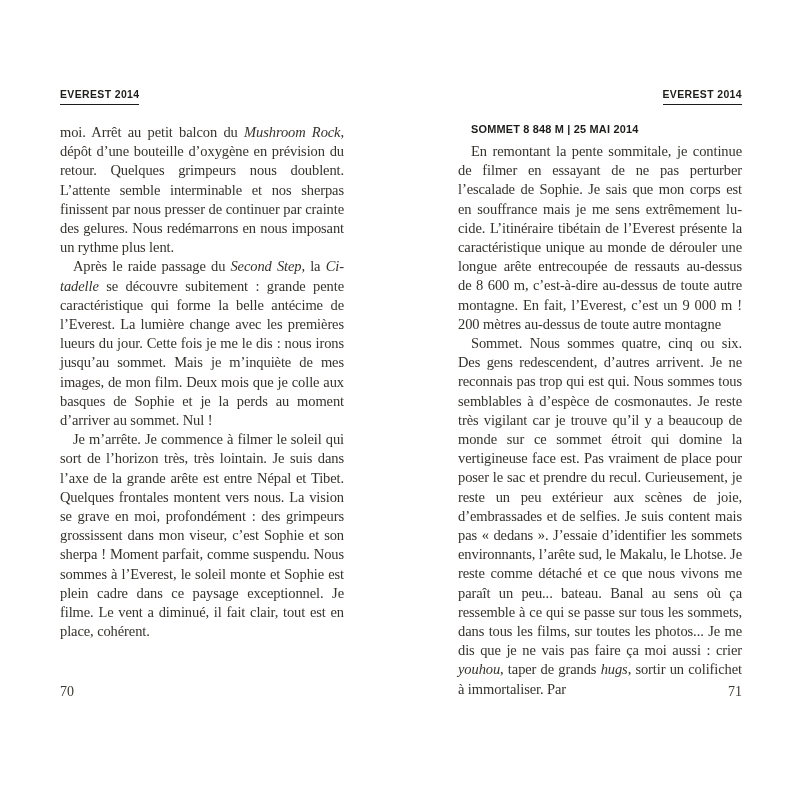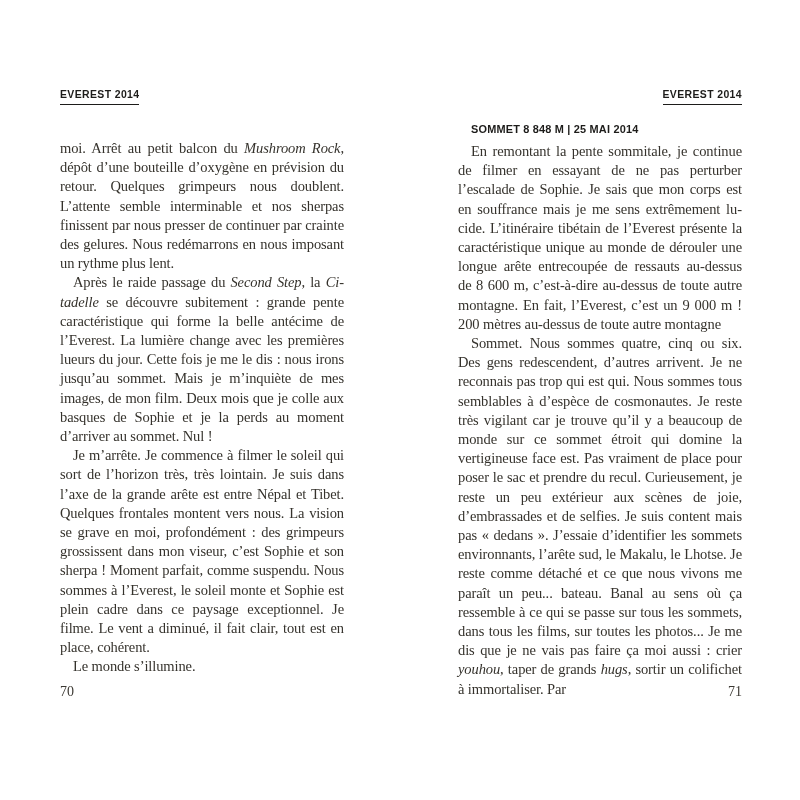--- a/index.html
+++ b/index.html
@@ -41,21 +41,21 @@
     font-weight: 700;
     font-size: 11.5px; line-height: 13px;
     letter-spacing: 0.2px;
     color: var(--ink-heading, #1d1c1a);
     margin: 18px 0 6px 13px;
     transform: scaleX(0.95);
     transform-origin: left center;
   }
 
   .body {
-    margin-top: 34px;
+    margin-top: 18px;
     font-size: 14.5px;
     line-height: 19.2px;
     letter-spacing: -0.1px;
     color: var(--ink-body, #35322c);
     text-align: justify;
   }
   .page.right .body { margin-top: 0; }
   .body p { margin: 0; }
   .body p.indent { text-indent: 13px; }
   .body em { font-style: italic; }
@@ -76,21 +76,20 @@
 
   <section class="page left">
     <header>
       <div class="rh-text">EVEREST 2014</div>
       <div class="rh-rule"></div>
     </header>
     <div class="body">
         <p class=""><span>moi. Arrêt au petit balcon du </span><em>Mushroom Rock</em><span>, dépôt d’une bouteille d’oxygène en prévision du retour. Quelques grimpeurs nous doublent. L’attente semble interminable et nos sherpas finissent par nous presser de continuer par crainte des gelures. Nous redémarrons en nous imposant un rythme plus lent.</span></p>
         <p class="indent"><span>Après le raide passage du </span><em>Second Step</em><span>, la </span><em>Ci­tadelle</em><span> se découvre subitement&nbsp;: grande pente caractéristique qui forme la belle antécime de l’Everest. La lumière change avec les premières lueurs du jour. Cette fois je me le dis&nbsp;: nous irons jusqu’au sommet. Mais je m’inquiète de mes images, de mon film. Deux mois que je colle aux basques de Sophie et je la perds au moment d’arriver au sommet. Nul&nbsp;!</span></p>
         <p class="indent"><span>Je m’arrête. Je commence à filmer le soleil qui sort de l’horizon très, très lointain. Je suis dans l’axe de la grande arête est entre Népal et Tibet. Quelques frontales montent vers nous. La vision se grave en moi, profondément&nbsp;: des grimpeurs grossissent dans mon viseur, c’est Sophie et son sherpa&nbsp;! Moment parfait, comme suspendu. Nous sommes à l’Everest, le soleil monte et Sophie est plein cadre dans ce pay­sage exceptionnel. Je filme. Le vent a diminué, il fait clair, tout est en place, cohérent.</span></p>
-        <p class="indent"><span>Le monde s’illumine.</span></p>
       </div>
   </section>
 
   <section class="page right">
     <header>
       <div class="rh-text">EVEREST 2014</div>
       <div class="rh-rule"></div>
     </header>
     <h2 class="section-heading">SOMMET 8&nbsp;848 M | 25 MAI 2014</h2>
     <div class="body">

